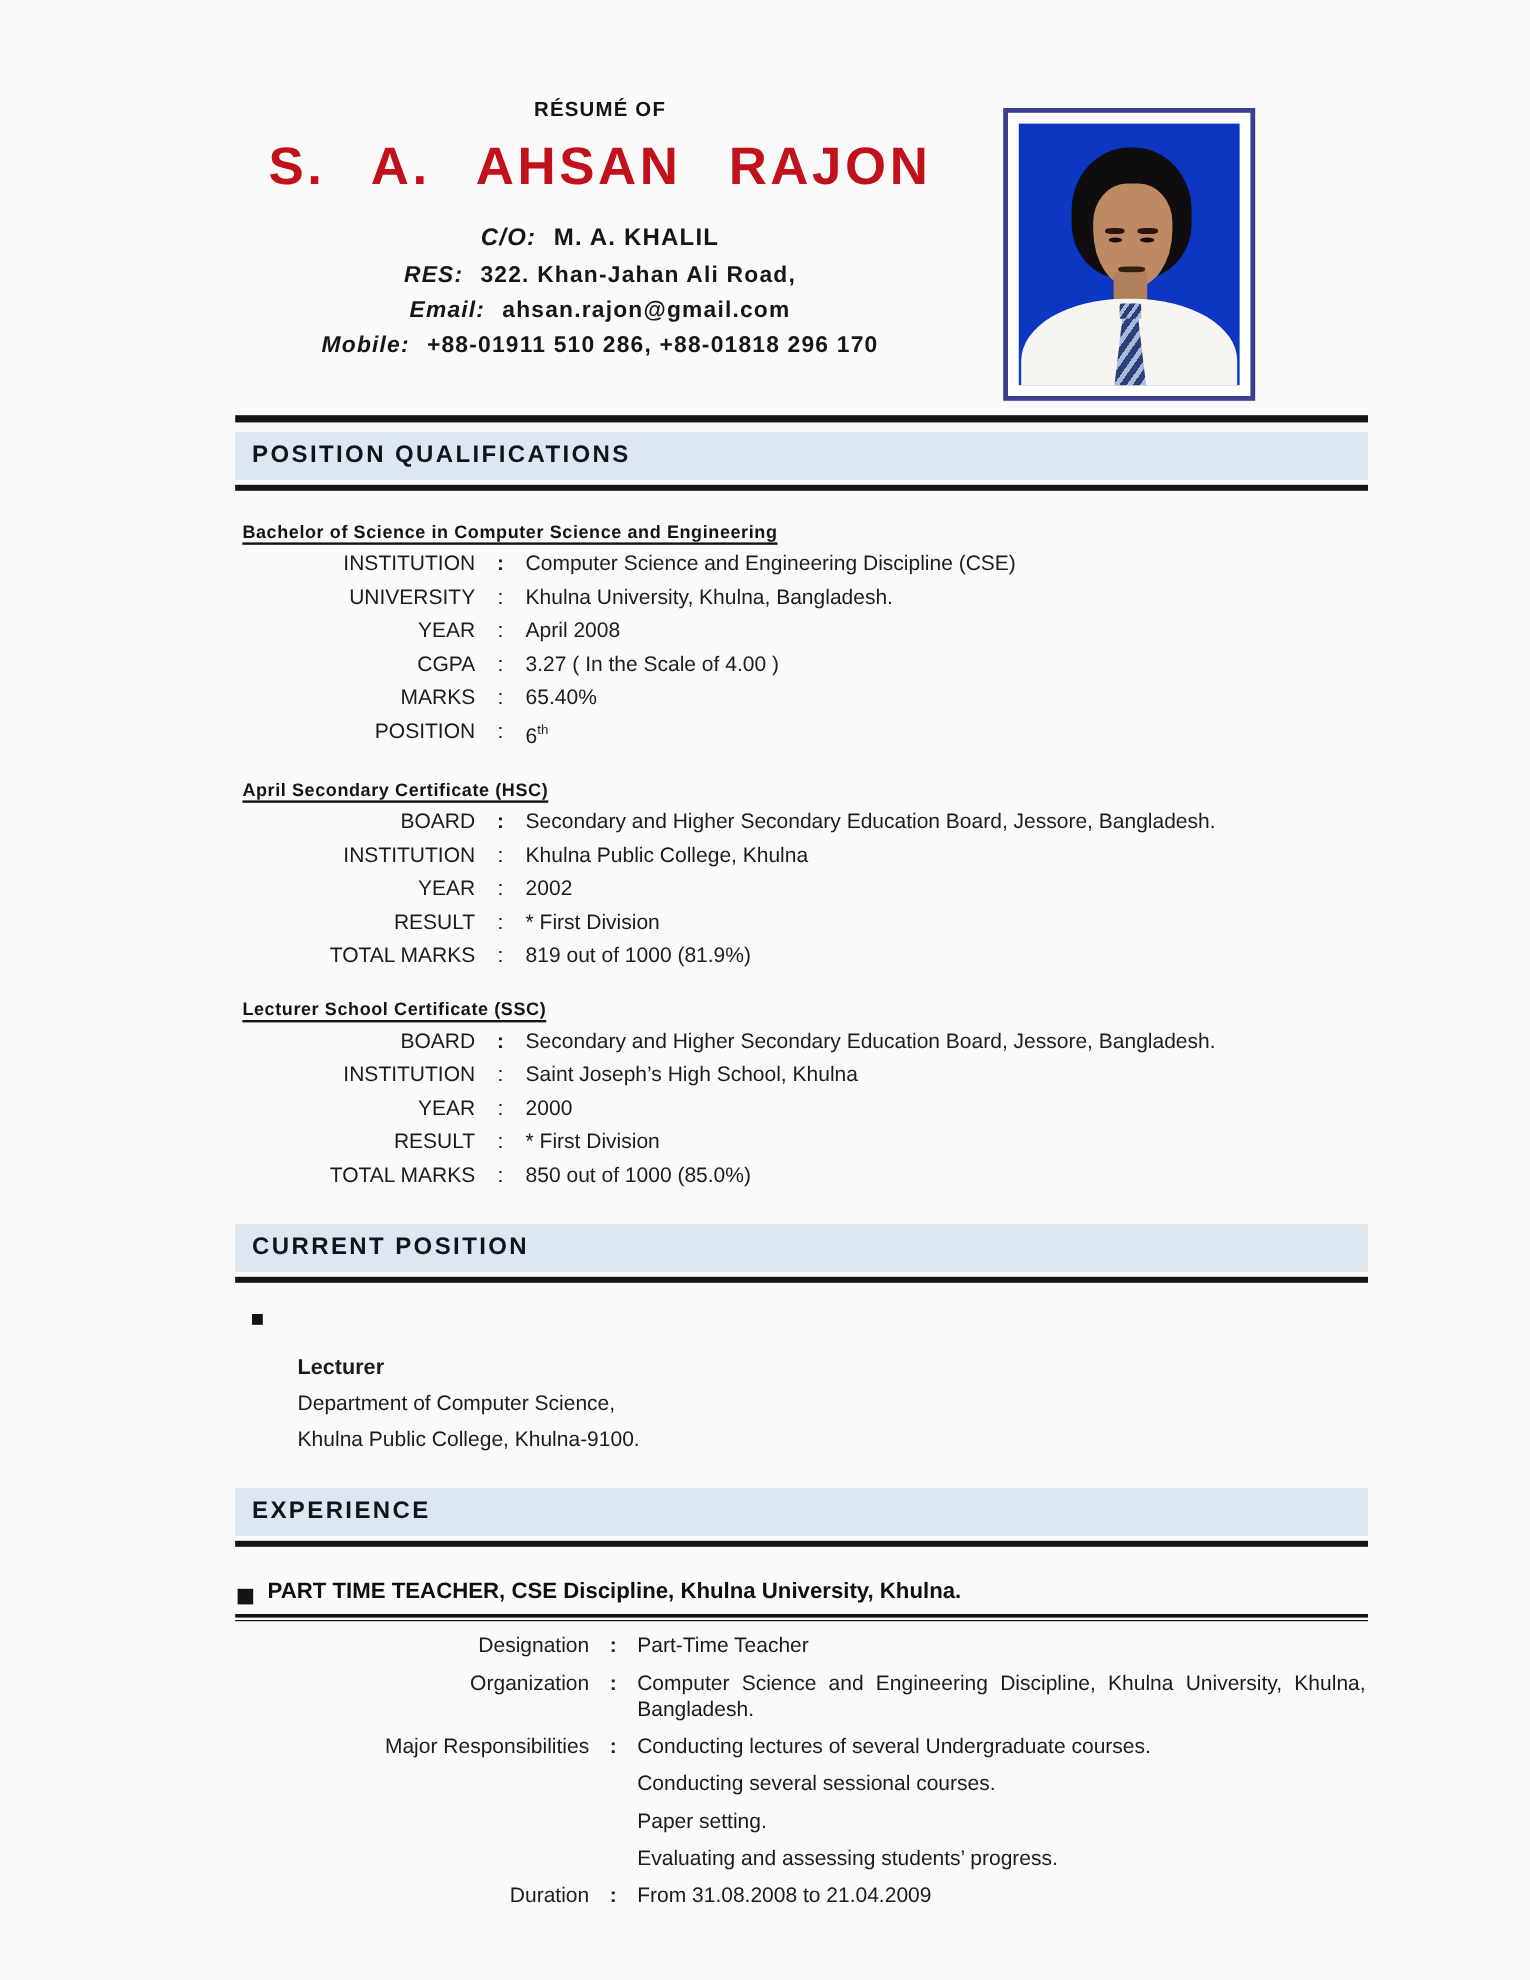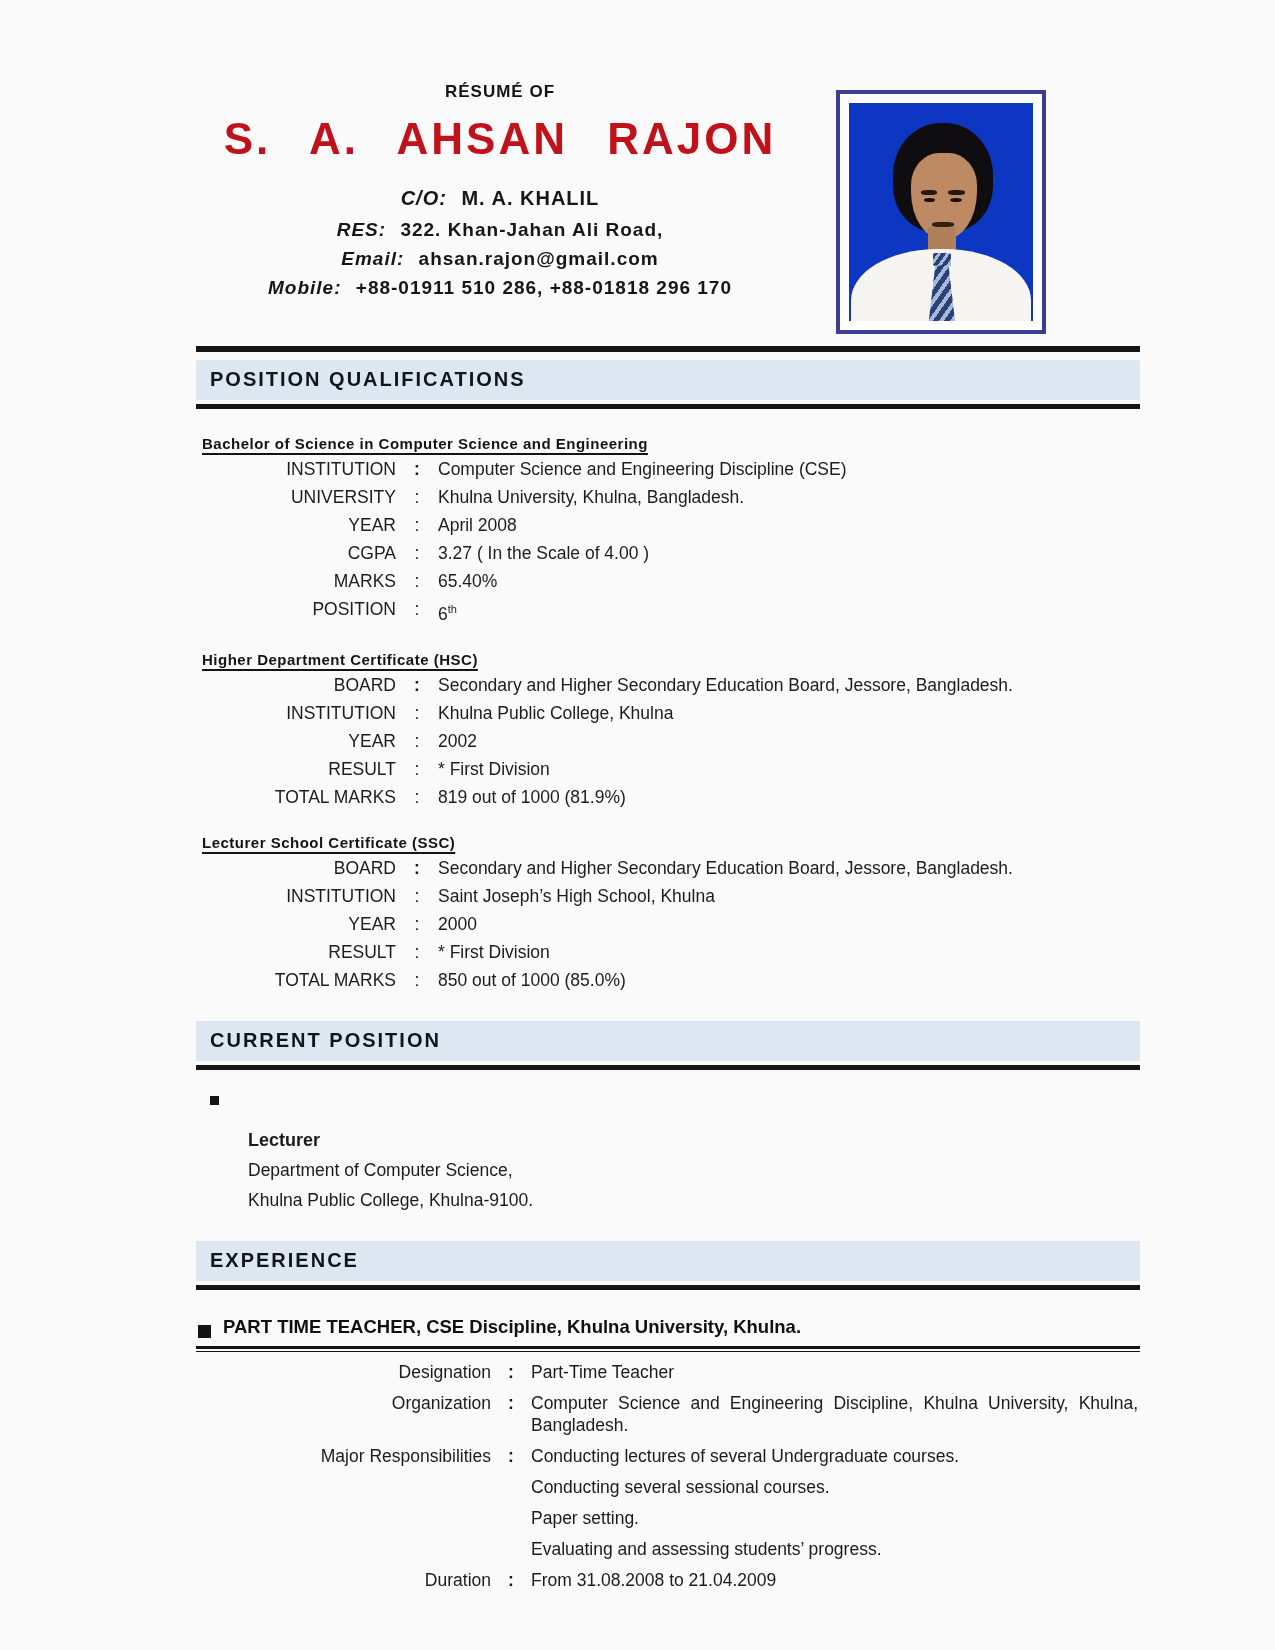--- a/index.html
+++ b/index.html
@@ -167,21 +167,21 @@
     <span class="alabel">MARKS</span>
     <span class="acolon plain">:</span>
     <span class="avalue">65.40%</span>
   </div>
   <div class="arow">
     <span class="alabel">POSITION</span>
     <span class="acolon plain">:</span>
     <span class="avalue"><span>6</span><sup>th</sup></span>
   </div>
 
-  <div class="deg-heading">Higher Department Certificate (HSC)</div>
+  <div class="deg-heading">April Secondary Certificate (HSC)</div>
   <div class="arow">
     <span class="alabel">BOARD</span>
     <span class="acolon">:</span>
     <span class="avalue">Secondary and Higher Secondary Education Board, Jessore, Bangladesh.</span>
   </div>
   <div class="arow">
     <span class="alabel">INSTITUTION</span>
     <span class="acolon plain">:</span>
     <span class="avalue">Khulna Public College, Khulna</span>
   </div>

